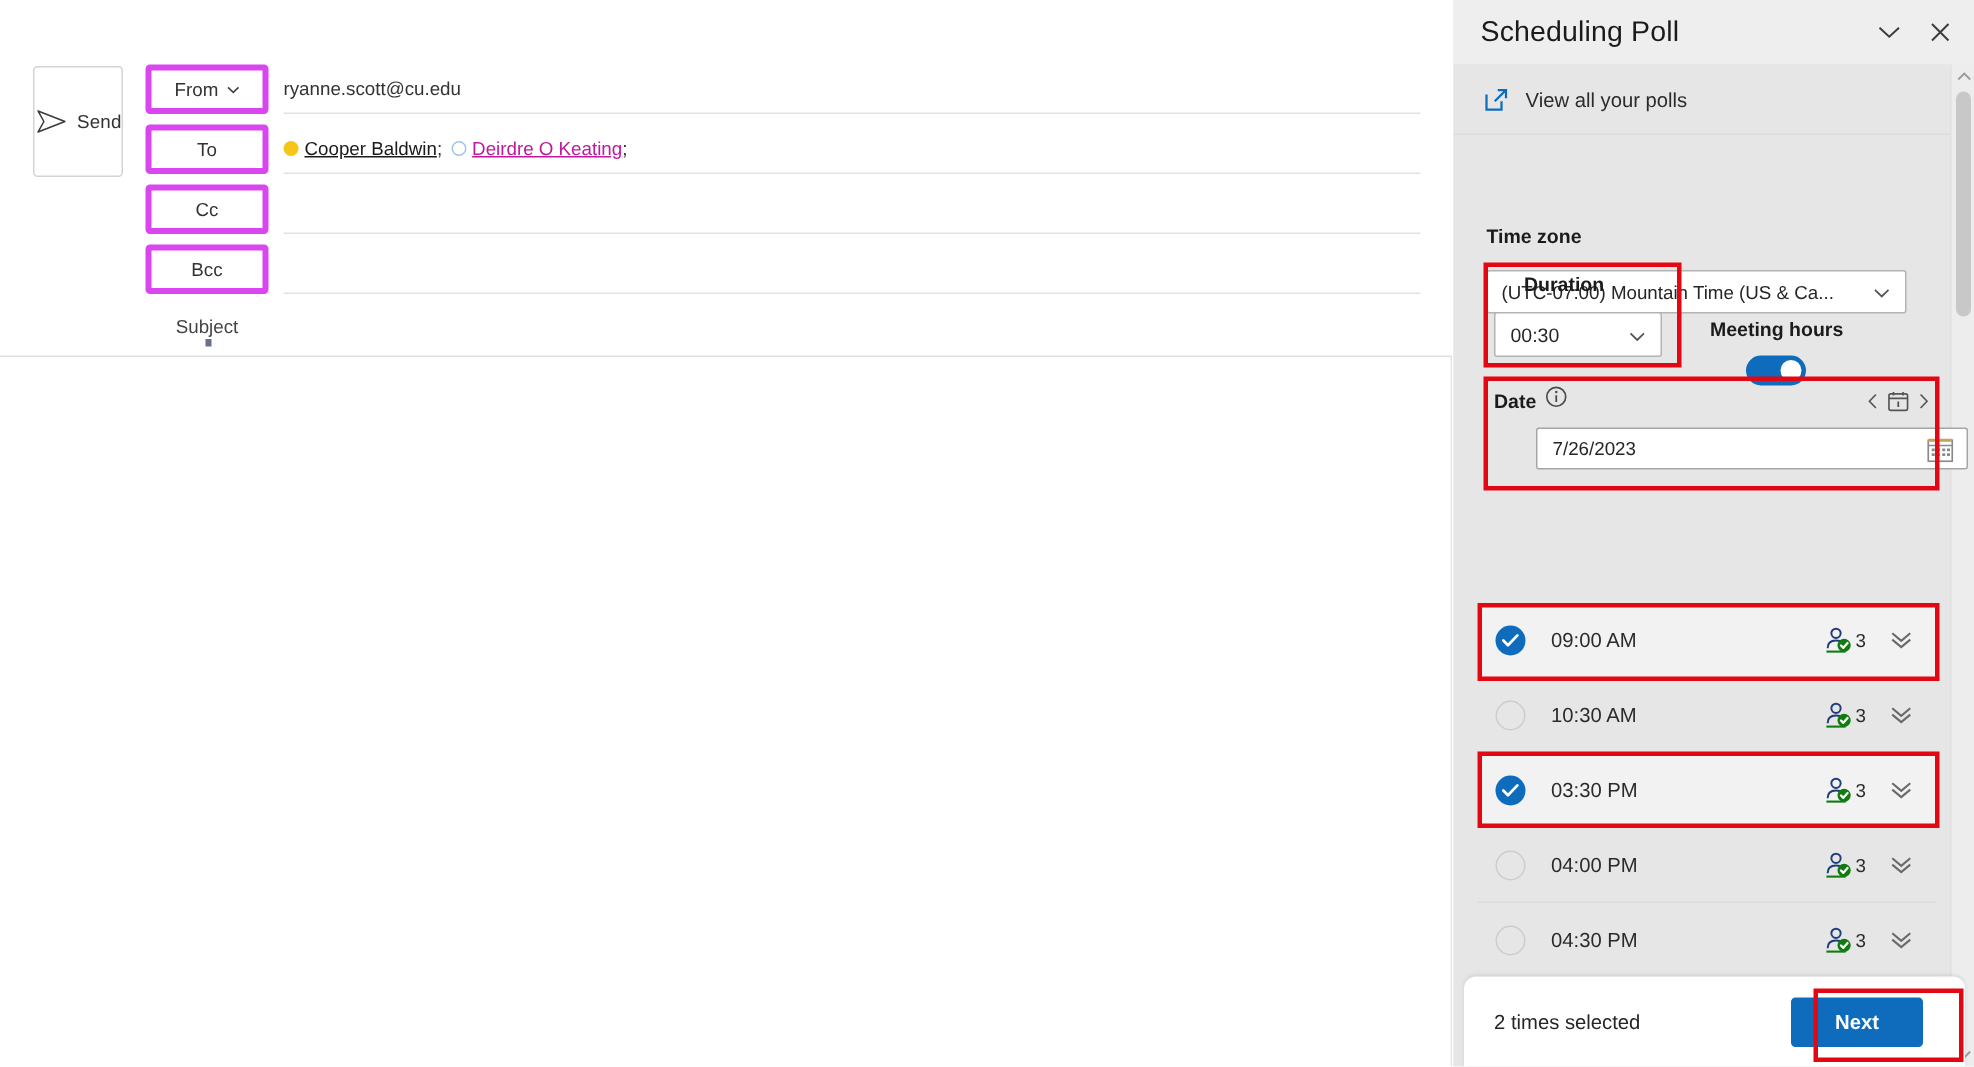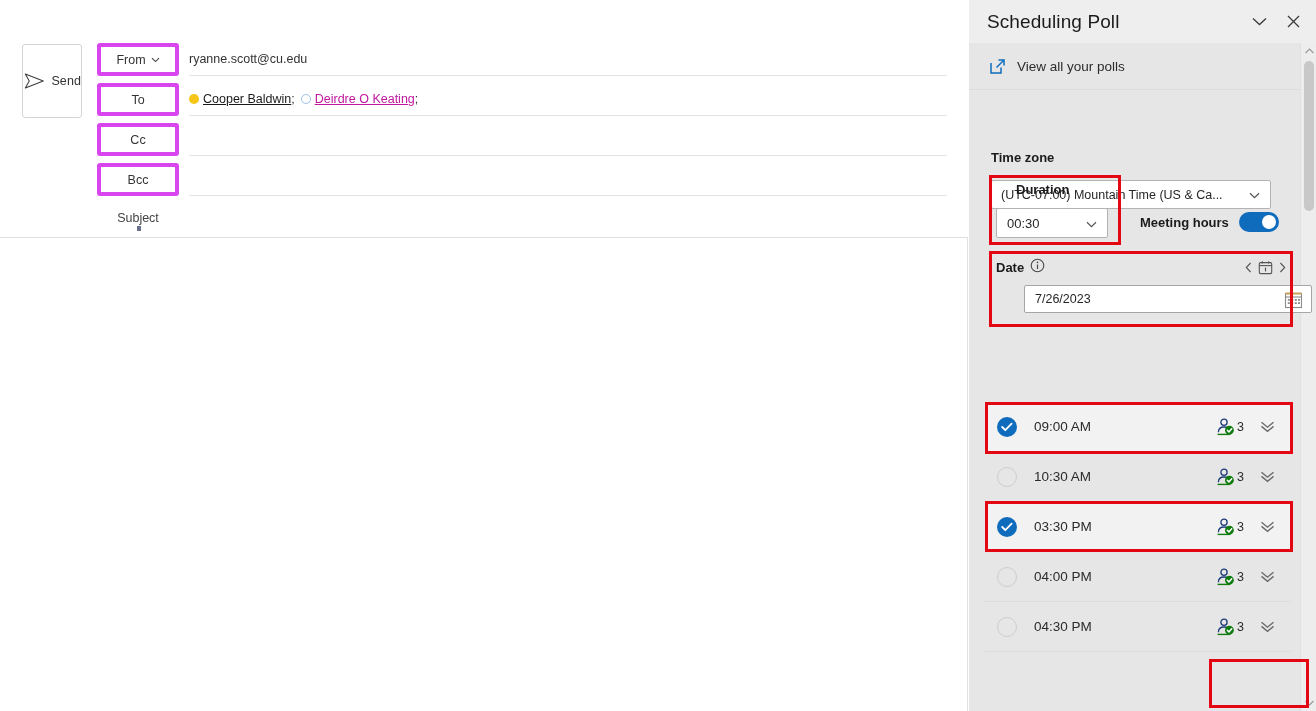--- a/index.html
+++ b/index.html
@@ -183,21 +183,21 @@
     position: absolute; left: 996px; top: 208px;
     width: 112px; height: 30px;
     background: #fff; border: 1px solid #b3b3b3; border-radius: 2px;
     display: flex; align-items: center; cursor: pointer; z-index: 6;
   }
   #duration-value { margin-left: 10px; font-size: 13px; color: #262626; }
   #duration-chev { position: absolute; right: 10px; top: 12px; }
 
   #meeting-hours-wrap {
     position: absolute; left: 1140px; top: 212px;
-    display: flex; align-items: center; gap: 10px; z-index: 6;
+    display: flex; align-items: center; gap: 10px; z-index: 6; flex-direction: column;
   }
   #meeting-hours-label { font-size: 13px; color: #1b1b1b; font-weight: bold; }
   #meeting-hours-toggle {
     width: 40px; height: 20px; border-radius: 10px;
     background: #0f6cbd; position: relative; cursor: pointer;
   }
   #meeting-hours-toggle .knob {
     position: absolute; right: 3px; top: 3px;
     width: 14px; height: 14px; border-radius: 50%; background: #fff;
   }
@@ -580,15 +580,19 @@
       <path d="M1.5 1.2 L7.5 6.2 L13.5 1.2" fill="none" stroke="#6a6a6a" stroke-width="1.4"></path>
       <path d="M1.5 5.4 L7.5 10.4 L13.5 5.4" fill="none" stroke="#6a6a6a" stroke-width="1.4"></path>
     </svg>
         </span>
       </div>
     </div>
 
   <div class="hl-box" id="hl-slot1"></div>
   <div class="hl-box" id="hl-slot3"></div>
 
+  <div id="bottom-bar">
+    <span id="selected-count">2 times selected</span>
+    <button id="next-button">Next</button>
+  </div>
   <div class="hl-box" id="hl-next"></div>
 
 </div>
 
 </body></html>

